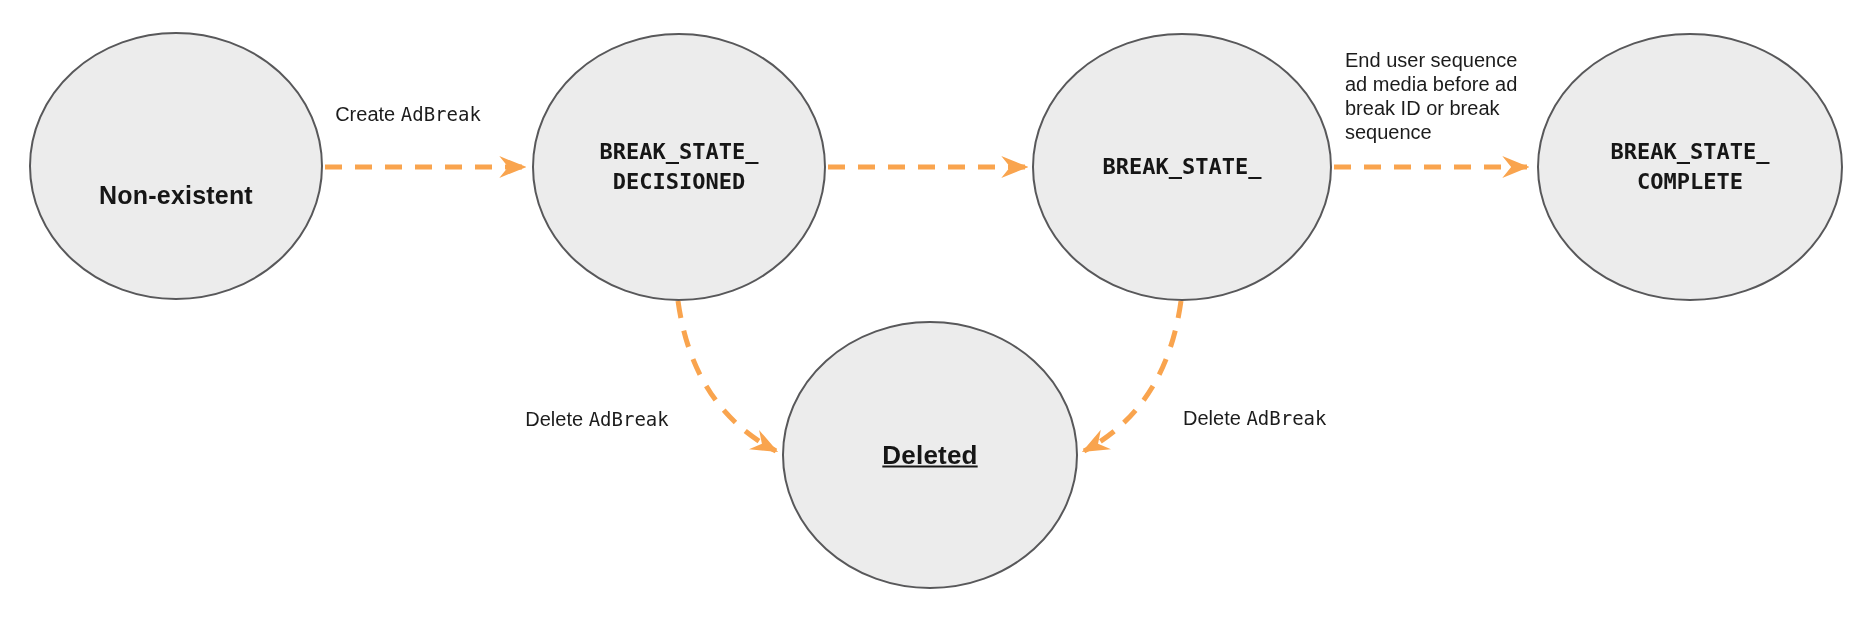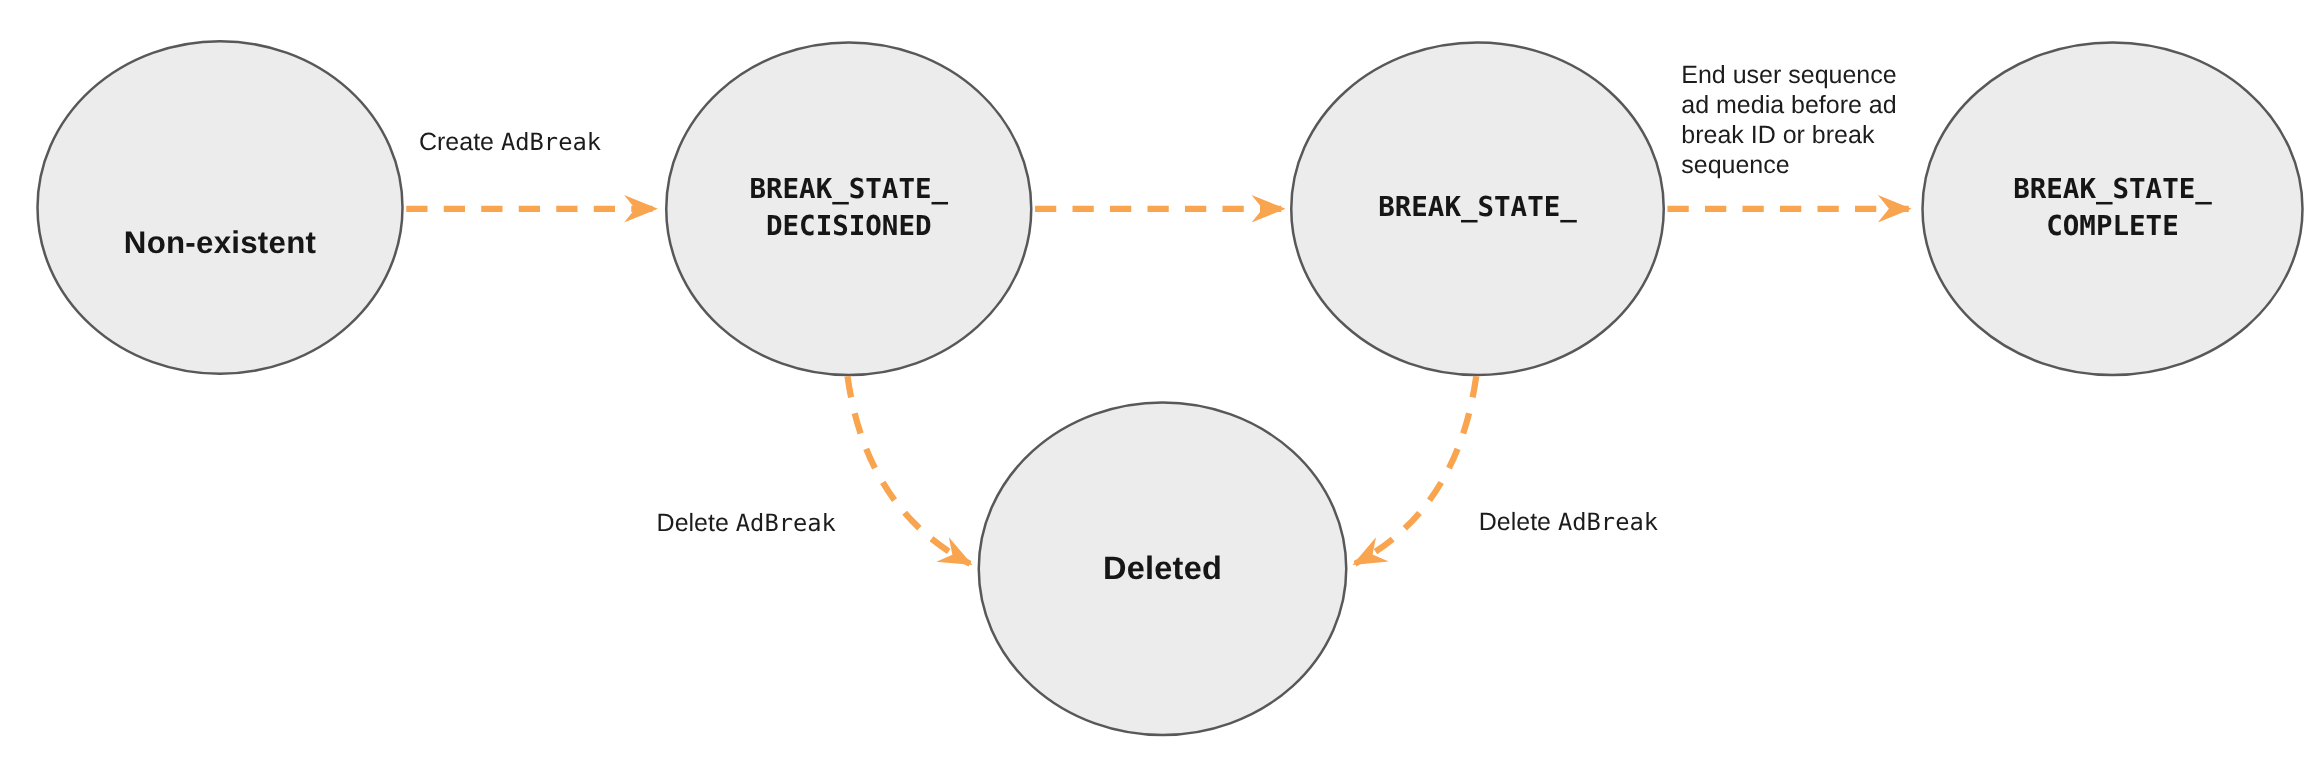--- a/index.html
+++ b/index.html
@@ -84,21 +84,21 @@
 
   <div class="lbl center node-state" style="left:1182px; top:167px;">
     <div>BREAK_STATE_</div>
   </div>
 
   <div class="lbl center node-state" style="left:1690px; top:167px;">
     <div>BREAK_STATE_</div>
     <div>COMPLETE</div>
   </div>
 
-  <div class="lbl center node-title big" style="left:930px; top:455px;">Deleted</div>
+  <div class="lbl center node-title big" style="left:930px; top:455px;text-decoration:underline;">Deleted</div>
 
   <div class="lbl center edge-label" style="left:408px; top:114px;">
     <span>Create </span><span class="code">AdBreak</span>
   </div>
 
   <div class="lbl edge-label" style="left:833px; top:90px;">
   </div>
 
   <div class="lbl edge-label multiline" style="left:1345px; top:48px;">
     <div>End user sequence</div>

